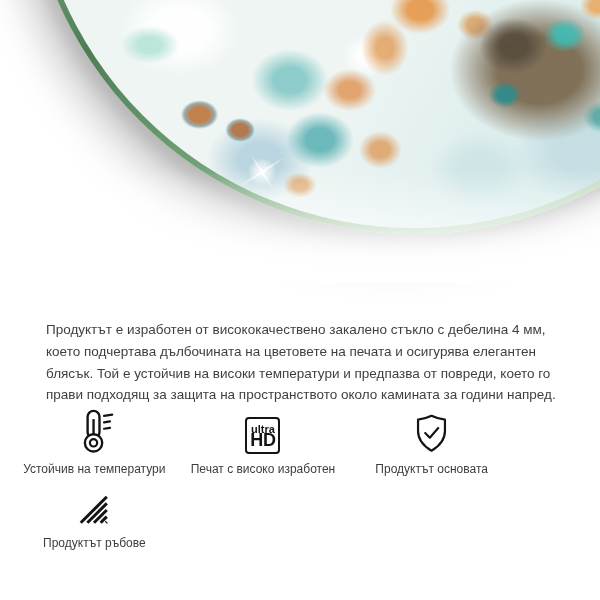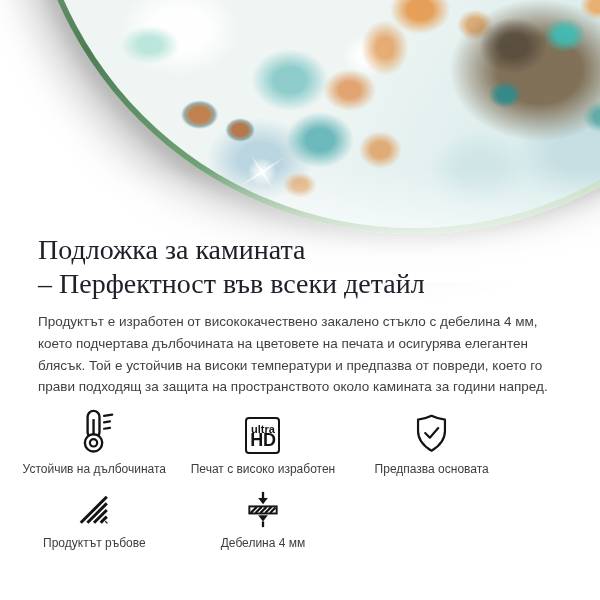--- a/index.html
+++ b/index.html
@@ -80,96 +80,73 @@
       <div class="glass-face"></div>
     </div>
     <div class="sparkle">
       <span class="glow"></span>
       <span class="ray-h"></span>
       <span class="ray-v"></span>
     </div>
     <div class="hero-fade"></div>
   </div>
 
-  <h1 class="headline" style="margin:0;">
-    <span>Подложка за камината</span><br>
-    <span>– Перфектност във всеки детайл</span>
-  </h1>
 
-  <p class="desc" style="margin:0;">Продуктът е изработен от висококачествено закалено стъкло с дебелина 4 мм, което подчертава дълбочината на цветовете на печата и осигурява елегантен блясък. Той е устойчив на високи температури и предпазва от повреди, което го прави подходящ за защита на пространството около камината за години напред.</p>
+  <p class="desc" style="margin:8px;">Продуктът е изработен от висококачествено закалено стъкло с дебелина 4 мм, което подчертава дълбочината на цветовете на печата и осигурява елегантен блясък. Той е устойчив на високи температури и предпазва от повреди, което го прави подходящ за защита на пространството около камината за години напред.</p>
 
   <div class="features">
 
     <div class="feature row1">
       <div class="icon-box">
         <svg viewBox="0 0 46 50" width="42" height="46" fill="none">
           <rect x="16" y="3" width="13" height="30" rx="6.5" fill="#fff" stroke="#141414" stroke-width="2.6"></rect>
           <line x1="22.5" y1="12" x2="22.5" y2="34" stroke="#141414" stroke-width="2.6"></line>
           <circle cx="22.5" cy="38" r="9.5" fill="#fff" stroke="#141414" stroke-width="2.6"></circle>
           <circle cx="22.5" cy="38" r="4" fill="none" stroke="#141414" stroke-width="2.4"></circle>
           <g stroke="#141414" stroke-width="2.4" stroke-linecap="round">
             <line x1="34" y1="8.5" x2="43" y2="7"></line>
             <line x1="34" y1="15.5" x2="40.5" y2="14.5"></line>
             <line x1="34" y1="22.5" x2="40.5" y2="21.5"></line>
           </g>
         </svg>
       </div>
-      <div class="feature-label">Устойчив на дълбочината</div>
+      <div class="feature-label">Устойчив на температури</div>
     </div>
 
     <div class="feature row1">
       <div class="icon-box">
         <div class="uhd-badge">
           <span class="uhd-top">ultra</span>
           <span class="uhd-bottom">HD</span>
         </div>
       </div>
       <div class="feature-label">Печат с високо изработен</div>
     </div>
 
     <div class="feature row1">
       <div class="icon-box">
         <svg viewBox="0 0 44 48" width="37" height="41" fill="none">
           <path d="M22 3 C27 5.5 33 7 38 7.5 V21 C38 31 32 38.5 22 44.5 C12 38.5 6 31 6 21 V7.5 C11 7 17 5.5 22 3 Z" stroke="#141414" stroke-width="2.6" stroke-linejoin="round"></path>
           <path d="M14.5 23.5 L20 29 L30 17.5" stroke="#141414" stroke-width="2.6" stroke-linecap="round" stroke-linejoin="round"></path>
         </svg>
       </div>
-      <div class="feature-label">Предпазва основата</div>
+      <div class="feature-label">Продуктът основата</div>
     </div>
 
 
     <div class="feature row2">
       <div class="icon-box">
         <svg viewBox="0 0 34 34" width="30" height="30" fill="none">
           <g stroke="#141414" stroke-width="3.4">
             <line x1="2" y1="31.5" x2="31.5" y2="2"></line>
             <line x1="9.5" y1="31.5" x2="31.5" y2="9.5"></line>
             <line x1="17" y1="31.5" x2="31.5" y2="17"></line>
             <line x1="24.5" y1="31.5" x2="31.5" y2="24.5"></line>
             <line x1="30.5" y1="31.5" x2="31.5" y2="30.5"></line>
           </g>
         </svg>
       </div>
       <div class="feature-label">Продуктът ръбове</div>
     </div>
 
-    <div class="feature row2">
-      <div class="icon-box">
-        <svg viewBox="0 0 34 42" width="30" height="37" fill="none">
-          <line x1="17" y1="1" x2="17" y2="8" stroke="#141414" stroke-width="2.6"></line>
-          <polygon points="11.5,8 22.5,8 17,15" fill="#141414"></polygon>
-          <rect x="1.5" y="17.5" width="31" height="8" fill="#fff" stroke="#141414" stroke-width="2.2"></rect>
-          <g stroke="#141414" stroke-width="2.6">
-            <line x1="3" y1="25" x2="10" y2="18"></line>
-            <line x1="8.5" y1="25" x2="15.5" y2="18"></line>
-            <line x1="14" y1="25" x2="21" y2="18"></line>
-            <line x1="19.5" y1="25" x2="26.5" y2="18"></line>
-            <line x1="25" y1="25" x2="31" y2="19"></line>
-          </g>
-          <polygon points="11.5,34.5 22.5,34.5 17,27.5" fill="#141414" transform="rotate(180 17 31)"></polygon>
-          <line x1="17" y1="34.5" x2="17" y2="41" stroke="#141414" stroke-width="2.6"></line>
-        </svg>
-      </div>
-      <div class="feature-label">Дебелина 4 мм</div>
-    </div>
 
   </div>
 </div>
 
 </body></html>

